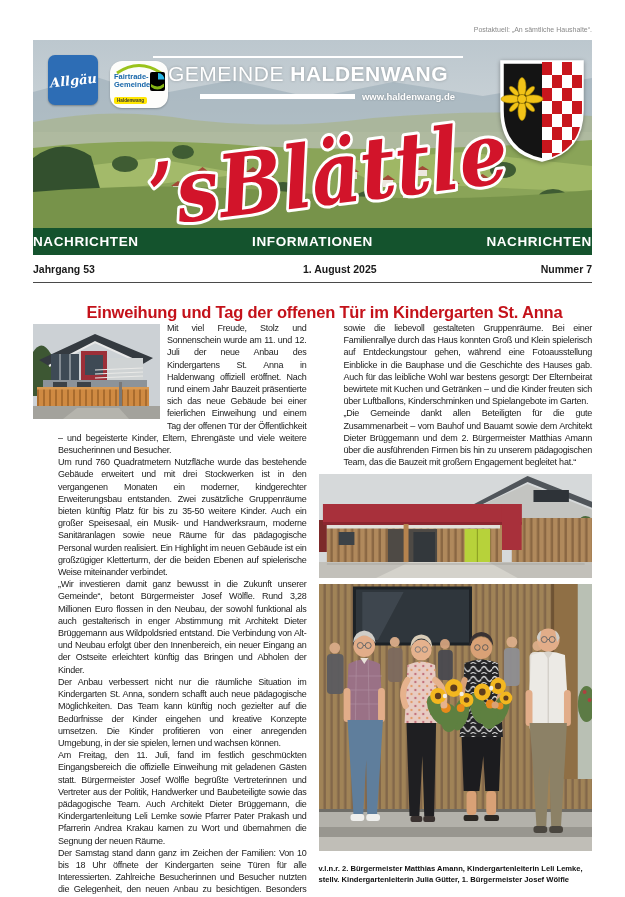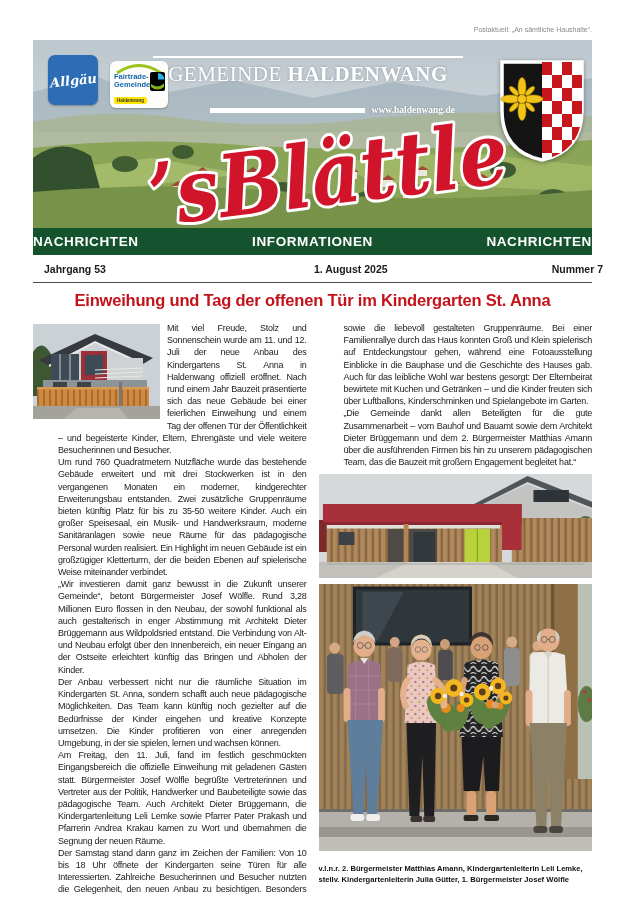--- a/index.html
+++ b/index.html
@@ -9,47 +9,47 @@
   .postal{position:absolute;top:26px;right:33px;font-size:7px;color:#8a8a8a;}
   
   .masthead{position:absolute;left:33px;top:40px;width:559px;height:215px;}
   .pano{position:absolute;left:0;top:0;width:559px;height:188px;display:block;}
   .allgaeu{position:absolute;left:15px;top:15px;width:50px;height:50px;background:#2d6db5;
            border-radius:7px;display:flex;align-items:center;justify-content:center;
            box-shadow:0 1px 2px rgba(0,0,0,.3);}
   .allgaeu span{color:#fff;font-family:"DejaVu Serif",serif;font-style:italic;font-weight:bold;
            font-size:13px;transform:rotate(-6deg);}
   .fairtrade{position:absolute;left:77px;top:21px;width:58px;height:47px;background:#fdfdfb;
-           border-radius:6px;box-shadow:0 1px 2px rgba(0,0,0,.25);}
+           border-radius:12px;box-shadow:0 1px 2px rgba(0,0,0,.25);}
   .ft-arc{position:absolute;left:4px;top:-4px;width:50px;height:18px;}
   .ft-l1{position:absolute;left:4px;top:12px;font-size:7.5px;font-weight:bold;color:#1766a9;line-height:1;}
   .ft-l2{position:absolute;left:4px;top:20px;font-size:7.5px;font-weight:bold;color:#1766a9;line-height:1;}
   .ft-badge{position:absolute;left:4px;bottom:4px;background:#ffe600;border-radius:2px;
            font-size:4.6px;font-weight:bold;color:#333;padding:1px 3px;}
   .ft-mark{position:absolute;right:3px;top:11px;width:15px;height:19px;}
-  .gemeinde-block{position:absolute;left:110px;top:16px;width:330px;text-align:center;font-family:Liberation Serif, serif;}
+  .gemeinde-block{position:absolute;left:110px;top:16px;width:330px;text-align:center;}
   .rule-top{height:2px;background:#fff;width:310px;margin:0 auto 5px;}
   .gemeinde-line{color:#fff;font-size:21px;letter-spacing:.5px;line-height:1.05;
                  text-shadow:0 0 3px rgba(0,0,0,.25);white-space:nowrap;}
   .g1{font-weight:normal;} .g2{font-weight:bold;}
-  .url-line{display:flex;align-items:center;justify-content:flex-end;margin-top:20px;padding-right:18px;}
+  .url-line{display:flex;align-items:center;justify-content:flex-end;margin-top:6px;padding-right:18px;}
   .url-bar{width:155px;height:5px;background:#fff;margin-right:7px;}
   .url{color:#fff;font-size:9.5px;font-weight:bold;text-shadow:0 0 2px rgba(0,0,0,.3);}
   .crest{position:absolute;right:6px;top:17px;width:88px;height:108px;filter:drop-shadow(0 1px 2px rgba(0,0,0,.35));}
   .script-title{position:absolute;left:92px;top:48px;width:410px;height:166px;z-index:5;overflow:visible;}
   .banner{position:absolute;left:0;bottom:0;width:100%;height:27px;background:#14532d;
           display:flex;align-items:center;justify-content:space-between;z-index:2;}
   .banner span{color:#fff;font-weight:bold;font-size:13.5px;letter-spacing:.6px;}
   
-  .meta-row{position:absolute;left:44px;top:263px;width:559px;display:flex;align-items:baseline;
+  .meta-row{position:absolute;left:33px;top:263px;width:559px;display:flex;align-items:baseline;
             font-size:10.5px;font-weight:bold;color:#1a1a1a;}
   .m-center{flex:1;text-align:center;padding-left:44px;}
   .meta-rule{position:absolute;left:33px;top:282px;width:559px;border-top:1.5px solid #4a4a4a;}
   
-  .article-title{position:absolute;left:33px;top:291px;width:559px;margin:0;text-align:center;
+  .article-title{position:absolute;left:33px;top:291px;width:559px;margin:12px;text-align:center;
             font-size:16.5px;font-weight:bold;color:#c4121a;letter-spacing:-.2px;}
   .columns{position:absolute;left:33px;top:322px;width:559px;display:flex;gap:12px;}
   .col{flex:1;min-width:0;}
   .col p{font-size:9px;letter-spacing:-.25px;line-height:12.2px;text-align:justify;
          color:#222;margin:0;padding-left:25px;}
   .photo-small{float:left;width:127px;height:95px;margin:2px 7px 2px 0;display:block;}
   .photo-wide{width:100%;height:104px;margin-top:6px;display:block;}
   .photo-group{width:100%;height:267px;margin-top:6px;display:block;}
   .caption{font-size:7.6px;font-weight:bold;line-height:1.38;margin-top:13px;color:#111;}
 </style>

